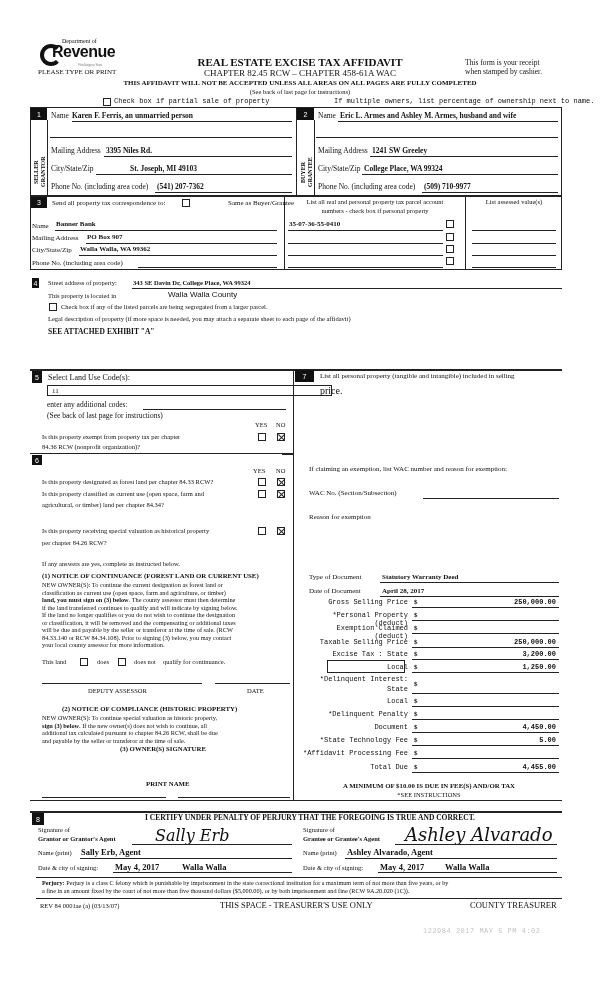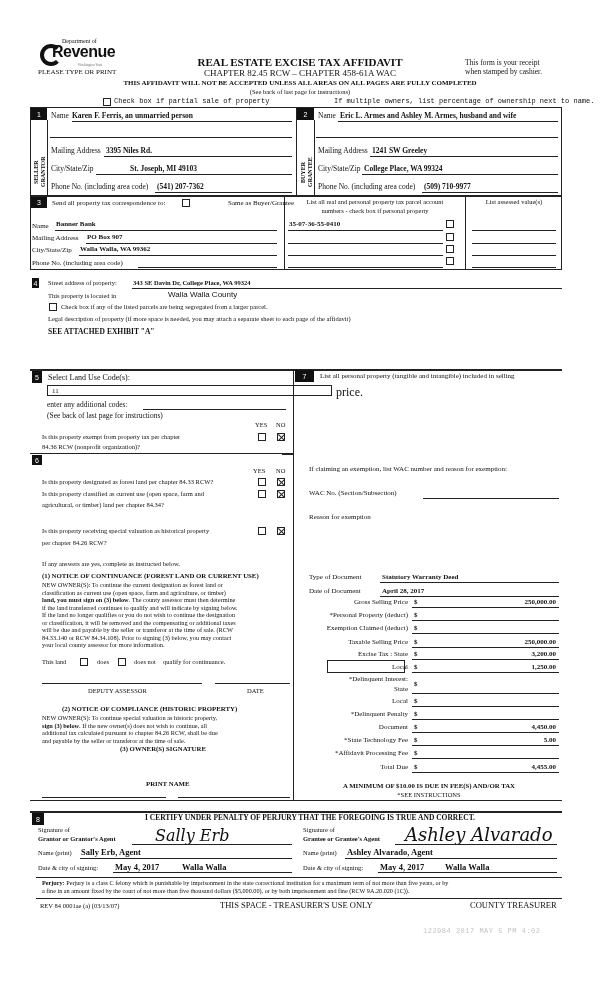--- a/index.html
+++ b/index.html
@@ -10,21 +10,21 @@
   .line { border-bottom: 1px solid #222; position: absolute; }
   .cb { display: inline-block; width: 8px; height: 8px; border: 1px solid #222; position: absolute; }
   .cbx { display: inline-block; width: 8px; height: 8px; border: 1px solid #222; position: absolute; }
   .cbx::before, .cbx::after { content: ""; position: absolute; left: 3px; top: -1px; width: 1px; height: 9px; background: #222; }
   .cbx::before { transform: rotate(45deg); }
   .cbx::after { transform: rotate(-45deg); }
   .vr { position: absolute; border-left: 1px solid #222; }
   .hr { position: absolute; border-top: 1px solid #222; }
   .vert { position: absolute; writing-mode: vertical-rl; transform: rotate(180deg); font-size: 6px; text-align: center; line-height: 7px; }
   .sig { font-family: "DejaVu Serif", serif; font-style: italic; font-size: 16px; }
-  .right { text-align: right; }
+  .right { text-align: right; font-family: Liberation Mono, monospace; }
   .center { text-align: center; }
 </style>
 </head>
 <body>
 
 <div class="abs" style="left:40px;top:38px;width:80px;height:34px;">
   <div class="abs" style="left:0;top:6px;width:22px;height:22px;border:4px solid #111;border-radius:50%;border-right-color:transparent;"></div>
   <div class="abs" style="left:22px;top:0;font-size:6px;">Department of</div>
   <div class="abs" style="left:12px;top:5px;font-size:16px;font-family:'Liberation Sans',sans-serif;letter-spacing:-0.5px;font-weight:bold;">Revenue</div>
   <div class="abs" style="left:38px;top:25px;font-size:3.5px;color:#777;">Washington State</div>
@@ -192,21 +192,21 @@
   <div>additional tax calculated pursuant to chapter 84.26 RCW, shall be due</div>
   <div>and payable by the seller or transferor at the time of sale.</div>
 </div>
 <div class="abs b" style="left:120px;top:745px;font-size:6.8px;">(3) OWNER(S) SIGNATURE</div>
 <div class="abs b" style="left:146px;top:780px;font-size:6.8px;">PRINT NAME</div>
 <div class="line" style="left:42px;top:797px;width:124px;"></div>
 <div class="line" style="left:178px;top:797px;width:112px;"></div>
 
 <span class="num" style="left:295px;top:370px;width:19px;height:12px;">7</span>
 <div class="abs" style="left:320px;top:372px;font-size:7px;">List all personal property (tangible and intangible) included in selling</div>
-<div class="abs" style="left:336px;top:385px;font-size:12px;">price.</div>
+<div class="abs" style="left:320px;top:385px;font-size:10px;">price.</div>
 <div class="hr" style="left:282px;top:454px;width:11px;"></div>
 <div class="abs" style="left:309px;top:465px;font-size:7px;">If claiming an exemption, list WAC number and reason for exemption:</div>
 <div class="abs" style="left:309px;top:489px;font-size:7px;">WAC No. (Section/Subsection)</div>
 <div class="line" style="left:423px;top:498px;width:136px;"></div>
 <div class="abs" style="left:309px;top:513px;font-size:7px;">Reason for exemption</div>
 
 <div class="abs" style="left:309px;top:573px;font-size:7px;">Type of Document</div>
 <div class="abs b" style="left:382px;top:573px;font-size:7px;">Statutory Warranty Deed</div>
 <div class="line" style="left:380px;top:582px;width:179px;"></div>
 <div class="abs" style="left:309px;top:587px;font-size:7px;">Date of Document</div>

